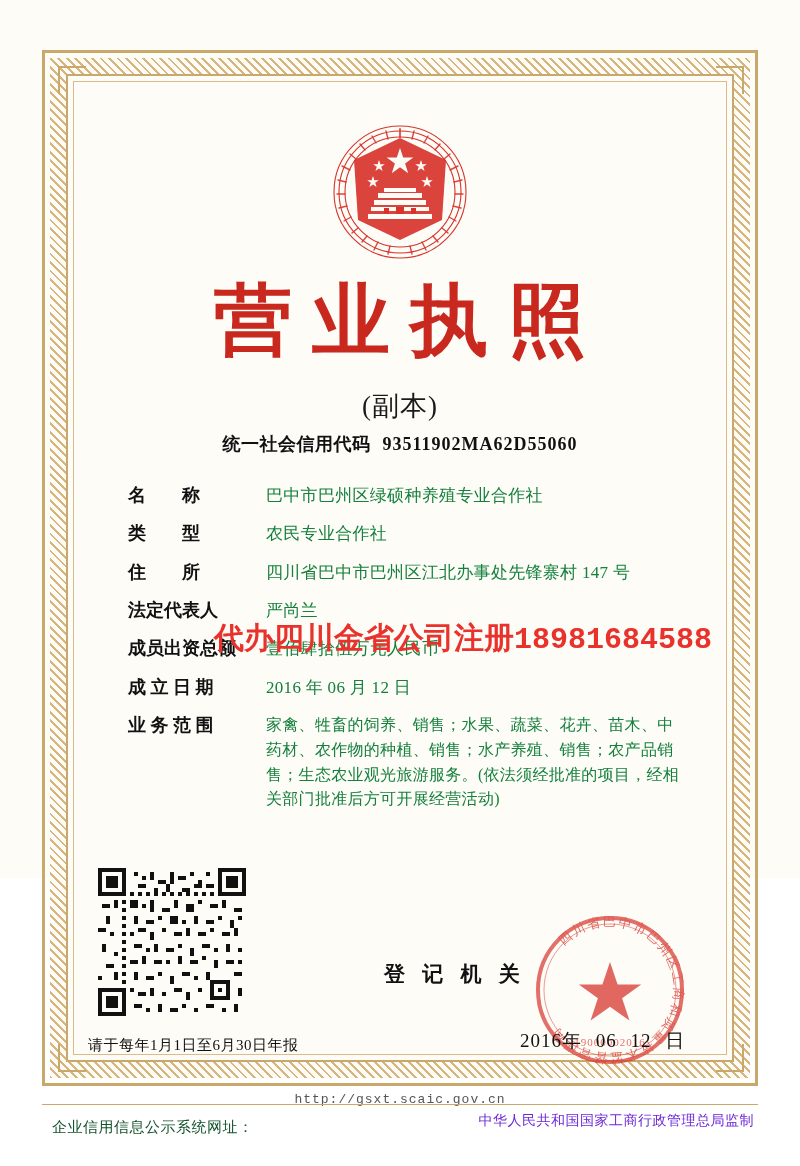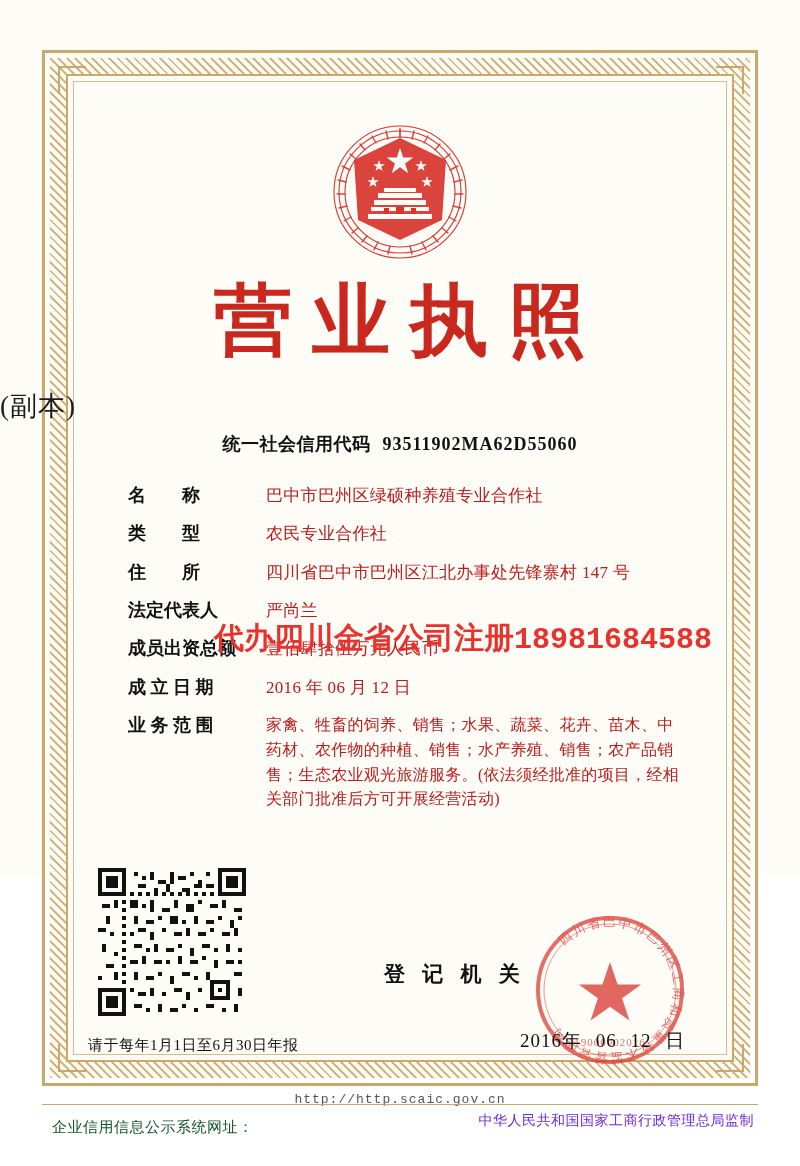--- a/index.html
+++ b/index.html
@@ -92,21 +92,21 @@
     font-weight: bold;
     letter-spacing: 20px;
     text-indent: 20px;
     color: #c8281e;
     line-height: 1;
   }
   .subtitle {
     position: absolute;
     left: 0; right: 0;
     top: 388px;
-    text-align: left;
+    text-align: center;
     font-size: 27px;
     color: #1a1a1a;
     letter-spacing: 1px;
   }
   .credit-code {
     position: absolute;
     left: 0; right: 0;
     top: 432px;
     text-align: center;
     font-size: 18px;
@@ -137,21 +137,21 @@
     flex: 0 0 138px;
     font-size: 18px;
     font-weight: bold;
     color: #111;
     letter-spacing: 0px;
     white-space: nowrap;
   }
   .row .val {
     flex: 1;
     font-size: 17px;
-    color: #b91c1c;
+    color: #15803d;
     line-height: 1.55;
     letter-spacing: 0.3px;
   }
   .row .val.small { font-size: 16px; }
 
   
   .watermark {
     position: absolute;
     left: 214px;
     top: 618px;
@@ -558,18 +558,18 @@
   </div>
 
   <div class="reg-date">
     <span>2016年</span>
     <span>06</span>
     <span>12</span>
     <span>日</span>
   </div>
 
   <div class="annual-note">请于每年1月1日至6月30日年报</div>
-  <div class="url-line">http://http.scaic.gov.cn</div>
+  <div class="url-line">http://gsxt.scaic.gov.cn</div>
   <div class="rule"></div>
   <div class="foot-left">企业信用信息公示系统网址：</div>
   <div class="foot-right">中华人民共和国国家工商行政管理总局监制</div>
 
 </div>
 
 </body></html>

